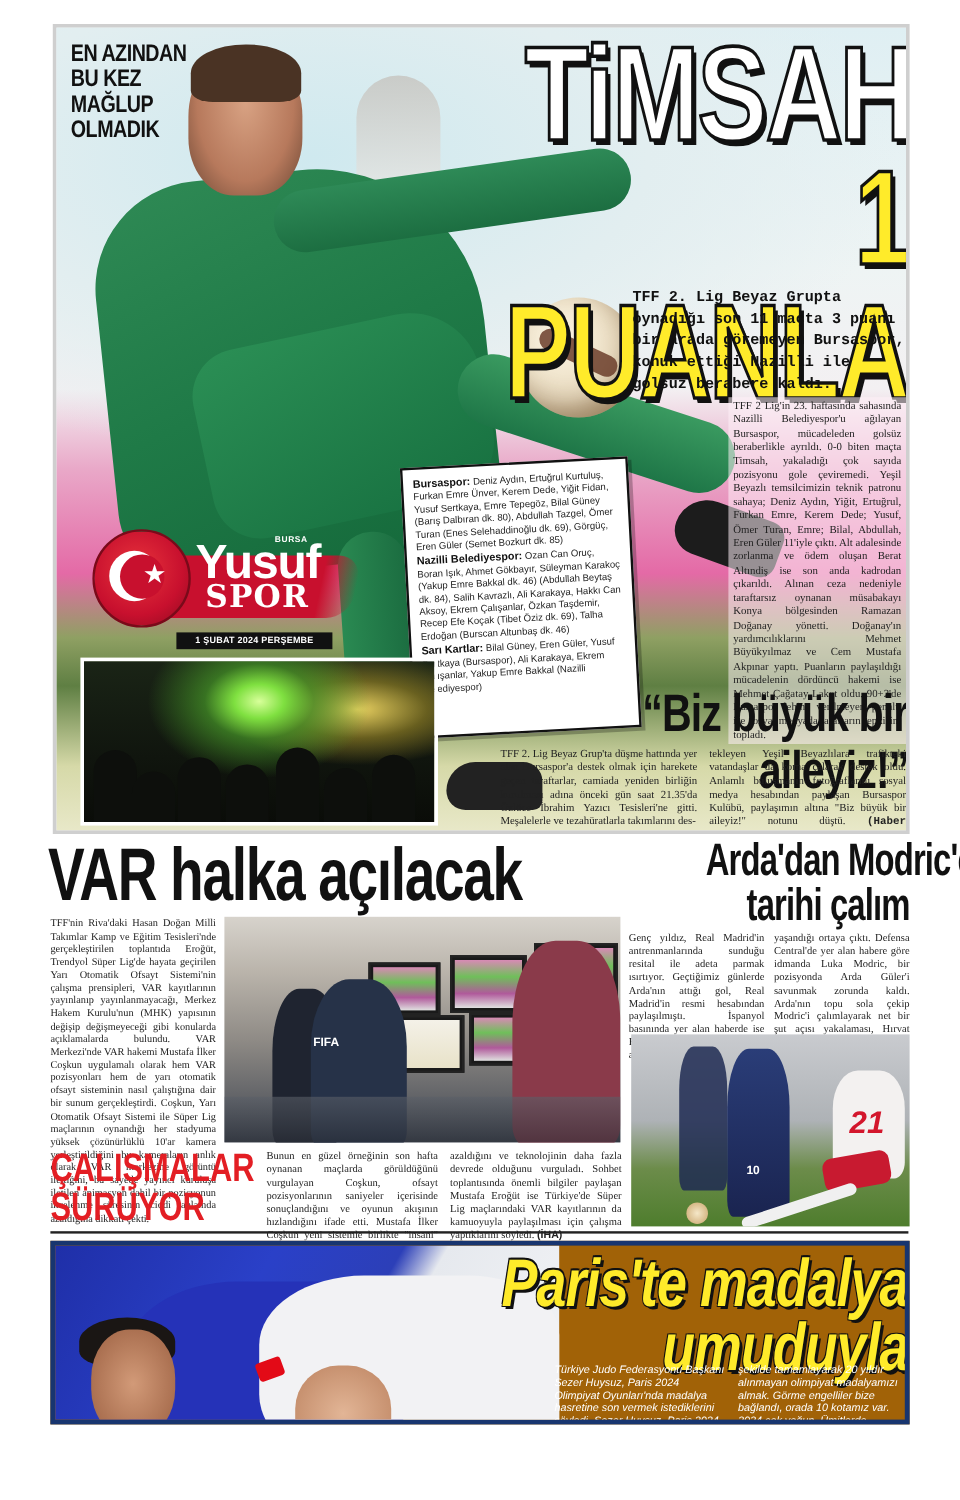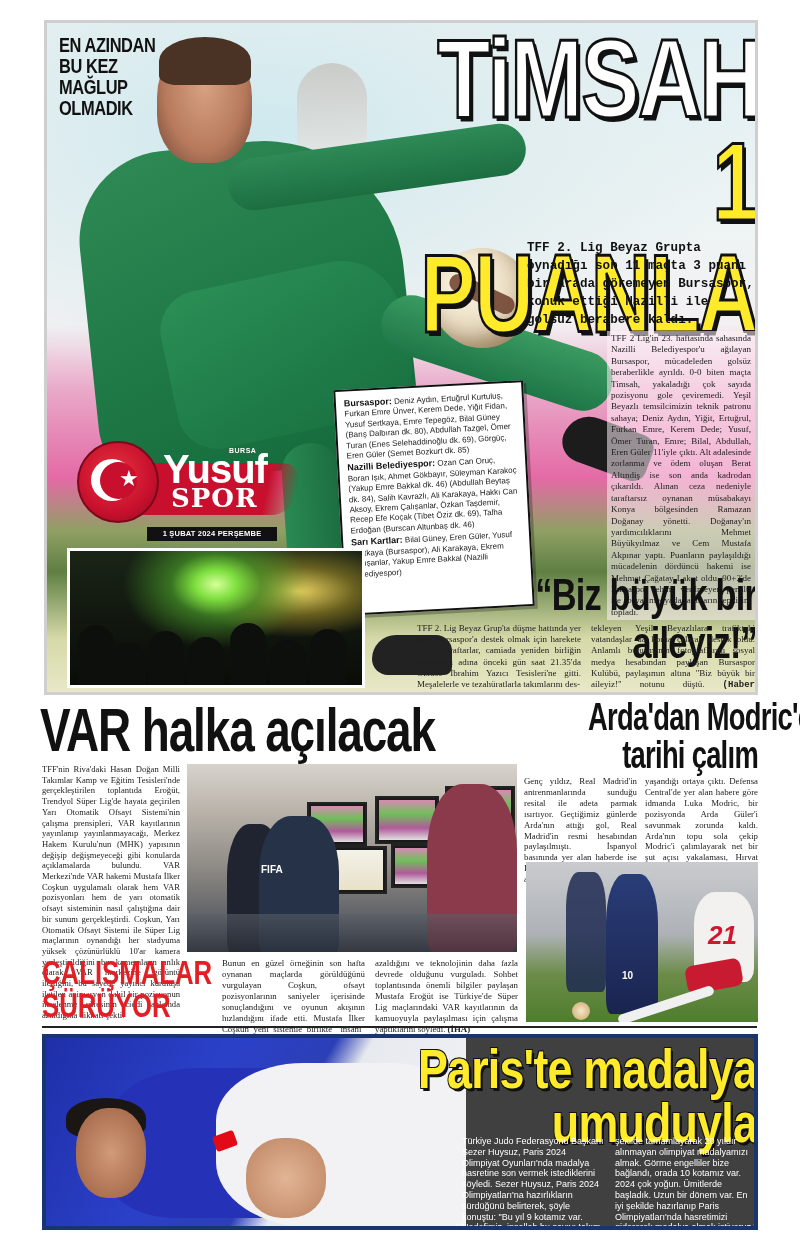--- a/index.html
+++ b/index.html
@@ -206,21 +206,21 @@
   .calis-title {
     left: 42px; top: 956px; width: 190px;
     font-weight: 900; font-size: 33px; line-height: 33px; color: #e31e24; letter-spacing: 0px;
     transform: scaleX(0.78); transform-origin: left top; white-space: nowrap;
   }
   .var-bottom-cols {
     left: 222px; top: 958px; width: 296px; display: flex; gap: 10px;
     font-family: "Liberation Serif", serif; font-size: 8.8px; line-height: 11px; color: #222;
   }
   .var-bottom-cols p { flex: 1; text-align: justify; }
-  .var-bottom-cols b { font-family: Liberation Serif, serif; }
+  .var-bottom-cols b { font-family: Liberation Sans, sans-serif; }
 
   .sep-line { left: 42px; top: 1026px; width: 715px; height: 2px; background: #222; }
 
   
   .arda-title {
     left: 522px; top: 698px; width: 236px; text-align: right;
     font-weight: 900; font-size: 38px; line-height: 38px; color: #111; letter-spacing: -1px;
     transform: scaleX(0.72); transform-origin: right top; white-space: nowrap;
   }
   .arda-cols {
@@ -229,23 +229,24 @@
   }
   .arda-cols p { flex: 1; text-align: justify; }
   .arda-photo {
     left: 526px; top: 862px; width: 232px; height: 160px;
     background: linear-gradient(180deg, #c9cbcf 0%, #aeb2b6 45%, #6c8c4a 70%, #4e7d2d 100%);
     overflow: hidden;
   }
 
   
   .paris {
-    left: 42px; top: 1034px; width: 716px; height: 196px;
-    background: #404040; border: 4px solid #18356f;
+    left: 42px; top: 1034px; width: 716px; height: 153px;
+    background: #a16207; border: 4px solid #18356f;
     overflow: hidden;
+    font-style: italic;
   }
   .judo-photo {
     left: 0; top: 0; width: 420px; height: 190px;
     background: linear-gradient(120deg, #1f2fa8 0%, #2a40c8 35%, #2c3fb8 55%, #e6e9ee 62%, #f5f6f8 100%);
   }
   .judo-blue { left: 60px; top: 30px; width: 230px; height: 150px; background: #2532b8; border-radius: 40% 30% 20% 30%; }
   .judo-white { left: 170px; top: 25px; width: 250px; height: 165px; background: #f2f2f4; border-radius: 35% 30% 10% 40%; }
   .judo-face1 { left: 30px; top: 70px; width: 70px; height: 90px; background: radial-gradient(ellipse, #d29a78 0%, #a66b4c 80%); border-radius: 45%; }
   .judo-hair1 { left: 20px; top: 60px; width: 80px; height: 40px; background: #1a1614; border-radius: 50% 50% 30% 30%; }
   .judo-face2 { left: 200px; top: 100px; width: 80px; height: 80px; background: radial-gradient(ellipse, #e2b596 0%, #c48d6b 80%); border-radius: 45%; }

